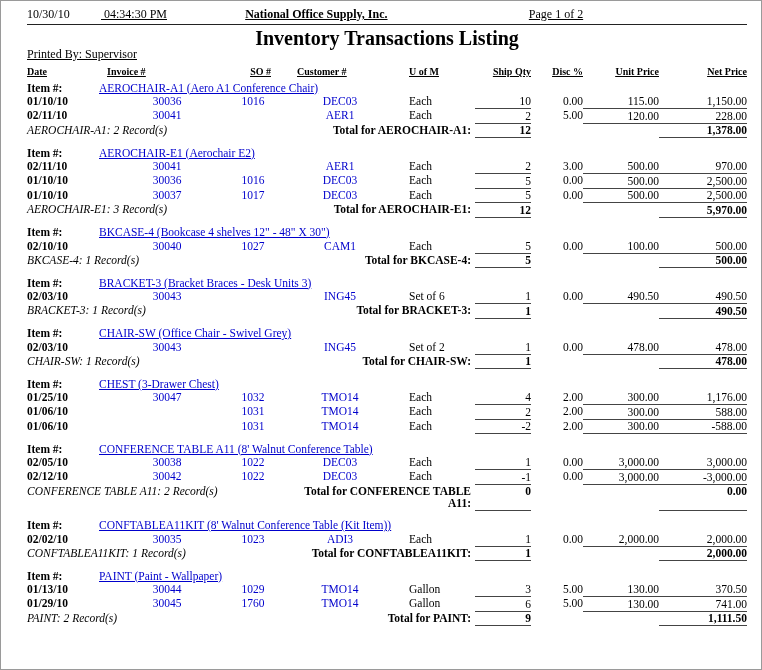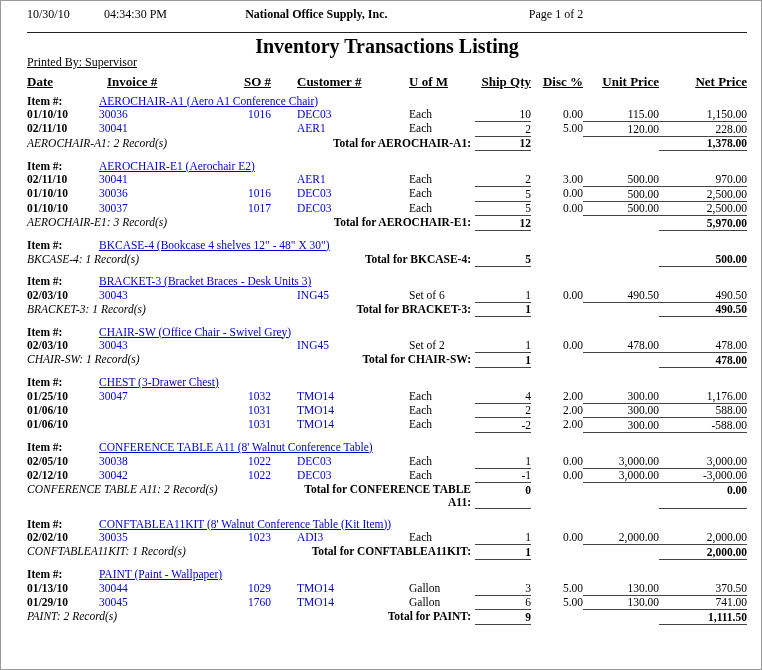--- a/index.html
+++ b/index.html
@@ -10,47 +10,47 @@
     color:#000; overflow:hidden;
   }
   .page {
     width:762px; height:670px; box-sizing:border-box;
     border:1px solid #9a9a9a; background:#fff;
     padding:6px 14px 0 26px;
   }
   
   .hline1 {
     display:flex; align-items:baseline; font-size:12px;
-    border-bottom:1px solid #222; padding-bottom:10px;
+    border-bottom:1px solid #222; padding-bottom:2px;text-decoration:underline;
   }
   .h-left { flex:1; white-space:nowrap; }
   .h-left .d { display:inline-block; width:74px; }
   .h-company { flex:1.3; text-align:left; font-weight:bold; font-size:12px; white-space:nowrap; }
   .h-page { flex:1; text-align:left; }
   .hline2 { position:relative; height:26px; margin-top:2px; }
   .printed-by { position:absolute; left:0; top:20px; font-size:12px;text-decoration:underline; }
   .title { text-align:center; font-size:20px; font-weight:bold; }
   
   table {
     width:720px; table-layout:fixed; border-collapse:collapse;
     margin-top:13px; font-size:11.5px;
   }
   col.w0{width:68px} col.w1{width:140px} col.w2{width:36px}
   col.w3{width:112px} col.w4{width:92px} col.w5{width:56px}
   col.w6{width:52px} col.w7{width:76px} col.w8{width:88px}
-  th { font-weight:bold; text-align:left; padding:0 0 4px 0; font-size:13px;text-decoration:underline; }
+  th { font-weight:bold; text-align:left; padding:0 0 4px 0; font-size:10px;text-decoration:underline; }
   .hul { text-decoration:underline; }
   td { padding:0.5px 0; vertical-align:top; line-height:12.5px; }
   .c-so,.c-qty,.c-disc,.c-unit,.c-net { text-align:right; }
   th.c-inv { padding-left:12px; }
   td.c-inv { padding-left:4px; }
   .c-cust { padding-left:26px; }
   .c-uom  { padding-left:26px; }
   .b { font-weight:bold; }
-  .link { color:var(--link-color); }
+  .link { color:var(--link-color);text-align:center; }
   .item-link { color:var(--link-color); text-decoration:underline; padding-left:4px; }
   .records { font-style:italic; }
   .total-label { text-align:right; font-weight:bold; padding-right:4px;margin-top:32px; }
   .tl-span { display:inline-block; max-width:178px; }
   .total-num { font-weight:bold; border-bottom:1px solid var(--rule-color); }
   .ul { border-bottom:1px solid var(--rule-color); }
   tr.spacer td { height:7px; }
 </style>
 </head>
 <body>
@@ -180,20 +180,31 @@
           <td class="c-net total-num">5,970.00</td>
         </tr>
         <tr class="spacer">
           <td colspan="9"></td>
         </tr>
         <tr>
           <td class="c-date b">Item #:</td>
           <td class="item-link" colspan="8">BKCASE-4 (Bookcase 4 shelves 12" - 48" X 30")</td>
         </tr>
         <tr>
+          <td class="c-date b">02/10/10</td>
+          <td class="c-inv link">30040</td>
+          <td class="c-so link">1027</td>
+          <td class="c-cust link">CAM1</td>
+          <td class="c-uom">Each</td>
+          <td class="c-qty ul">5</td>
+          <td class="c-disc">0.00</td>
+          <td class="c-unit ul">100.00</td>
+          <td class="c-net ul">500.00</td>
+        </tr>
+        <tr>
           <td class="records" colspan="2">BKCASE-4: 1 Record(s)</td>
           <td class="total-label" colspan="3"><span class="tl-span">Total for BKCASE-4:</span></td>
           <td class="c-qty total-num">5</td>
           <td></td>
           <td></td>
           <td class="c-net total-num">500.00</td>
         </tr>
         <tr class="spacer">
           <td colspan="9"></td>
         </tr>

